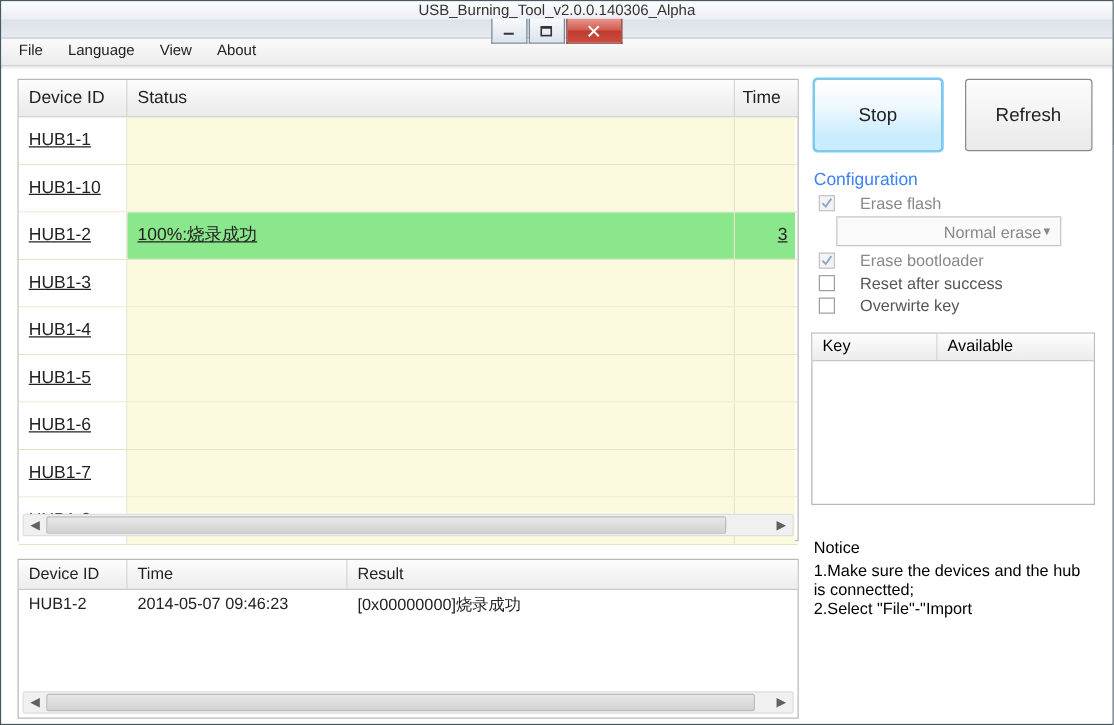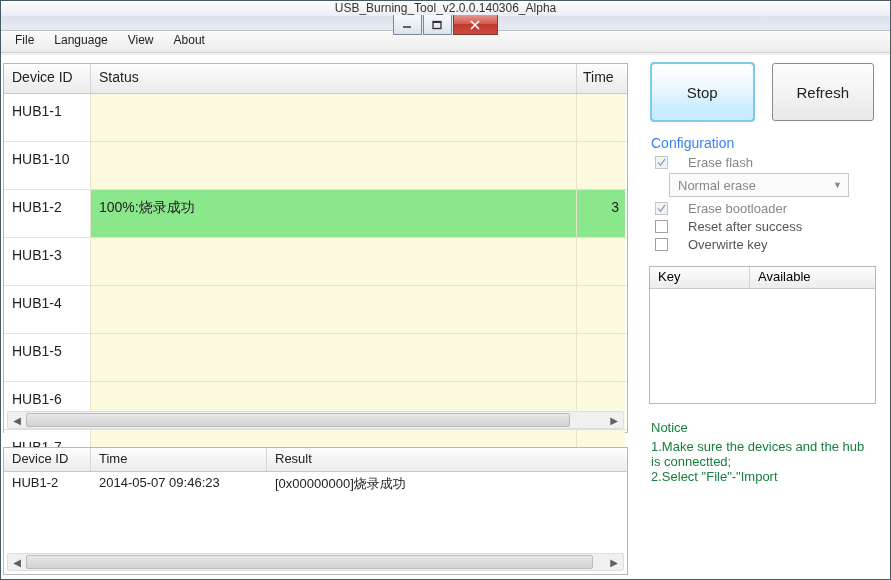--- a/index.html
+++ b/index.html
@@ -45,40 +45,41 @@
     border-bottom:1px solid #d0d0d0;
     display:flex; align-items:flex-start;
     font-size:12px; color:#222;
     padding:0 4px;
     gap: 0;
   }
   .menubar span { padding: 2px 10px; }
   .client { position:absolute; top:54px; left:0; right:0; bottom:0; background:#fff; }
 
   
-  .left { position:absolute; left:2px; top:8px; width:625px; }
+  .left { position:absolute; left:13px; top:8px; width:625px; }
   .grid1 {
     border:1px solid #b8b8b8;
     height: 370px;
     position:relative;
     background:#fff;
   }
   .grid1 .head {
     display:flex; height:30px;
     background: linear-gradient(to bottom,#fdfdfd,#f1f1f1 60%, #ebebeb);
     border-bottom:1px solid #c8c8c8;
     font-size:14px; color:#222;
   }
   .col-id   { width: 87px; border-right:1px solid #d6d6d6; padding:5px 8px; }
   .col-stat { width: 486px; border-right:1px solid #d6d6d6; padding:5px 8px; }
   .col-time { width: 48px; padding:5px 6px; }
   .grid1 .row {
-    display:flex; height:48px;
+    display:flex; height:38px;
     font-size:14px; color:#222;
     border-bottom:1px solid #e7e3c9;
+    text-decoration:underline;
   }
   .grid1 .row .c1 { width:87px; border-right:1px solid #e7e3c9; padding:9px 8px; background:#fff; }
   .grid1 .row .c2 { width:486px; border-right:1px solid #e7e3c9; padding:9px 8px; background:#fbfadf; }
   .grid1 .row .c3 { width:48px; padding:9px 6px; background:#fbfadf; text-align:right;}
   .grid1 .row.success .c2,
   .grid1 .row.success .c3 { background:#8be78b; }
   .grid1 .hscroll {
     position:absolute; left:3px; right:3px; bottom:3px; height:18px;
     background:#f0f0f0; border:1px solid #dedede; border-radius:2px;
     display:flex; align-items:center;
@@ -129,41 +130,41 @@
   .chk.enabled { color:#555; }
   .chkbox {
     width:13px; height:13px; border:1px solid #a0a0a0; background:#fff; display:inline-flex; align-items:center; justify-content:center;
   }
   .chkbox.disabled { background:#f3f3f3; border-color:#c4c4c4;}
   .chkbox svg { width:9px; height:9px; }
   .combo {
     margin:2px 6px 4px 20px;
     width: 180px; height:24px;
     border:1px solid #c7c7c7; background:#fafafa;
-    display:flex; align-items:center; justify-content:space-between;
+    display:flex; align-items:center; justify-content:flex-end;
     padding:0 6px 0 8px; font-size:13px; color:#888;
   }
   .combo .car { font-size:9px; color:#888; }
 
   .keybox {
     margin-top:14px;
     border:1px solid #b8b8b8;
     height:138px;
     background:#fff;
   }
   .keybox .head {
     display:flex; height:22px;
     background:linear-gradient(to bottom,#fdfdfd,#ececec);
     border-bottom:1px solid #c8c8c8;
     font-size:13px;
   }
   .keybox .kh1 { width:100px; border-right:1px solid #d6d6d6; padding:2px 8px;}
   .keybox .kh2 { flex:1; padding:2px 8px;}
 
-  .notice { margin-top:16px; padding:0 2px; font-size:13px; color:#15803d; }
+  .notice { margin-top:26px; padding:0 2px; font-size:13px; color:#000000; }
   .notice .nt { margin-bottom:4px; }
 </style>
 </head>
 <body>
 
 <div class="window">
 
   <div class="titlebar">
     <div class="icon"></div>
     <div class="title">USB_Burning_Tool_v2.0.0.140306_Alpha</div>

